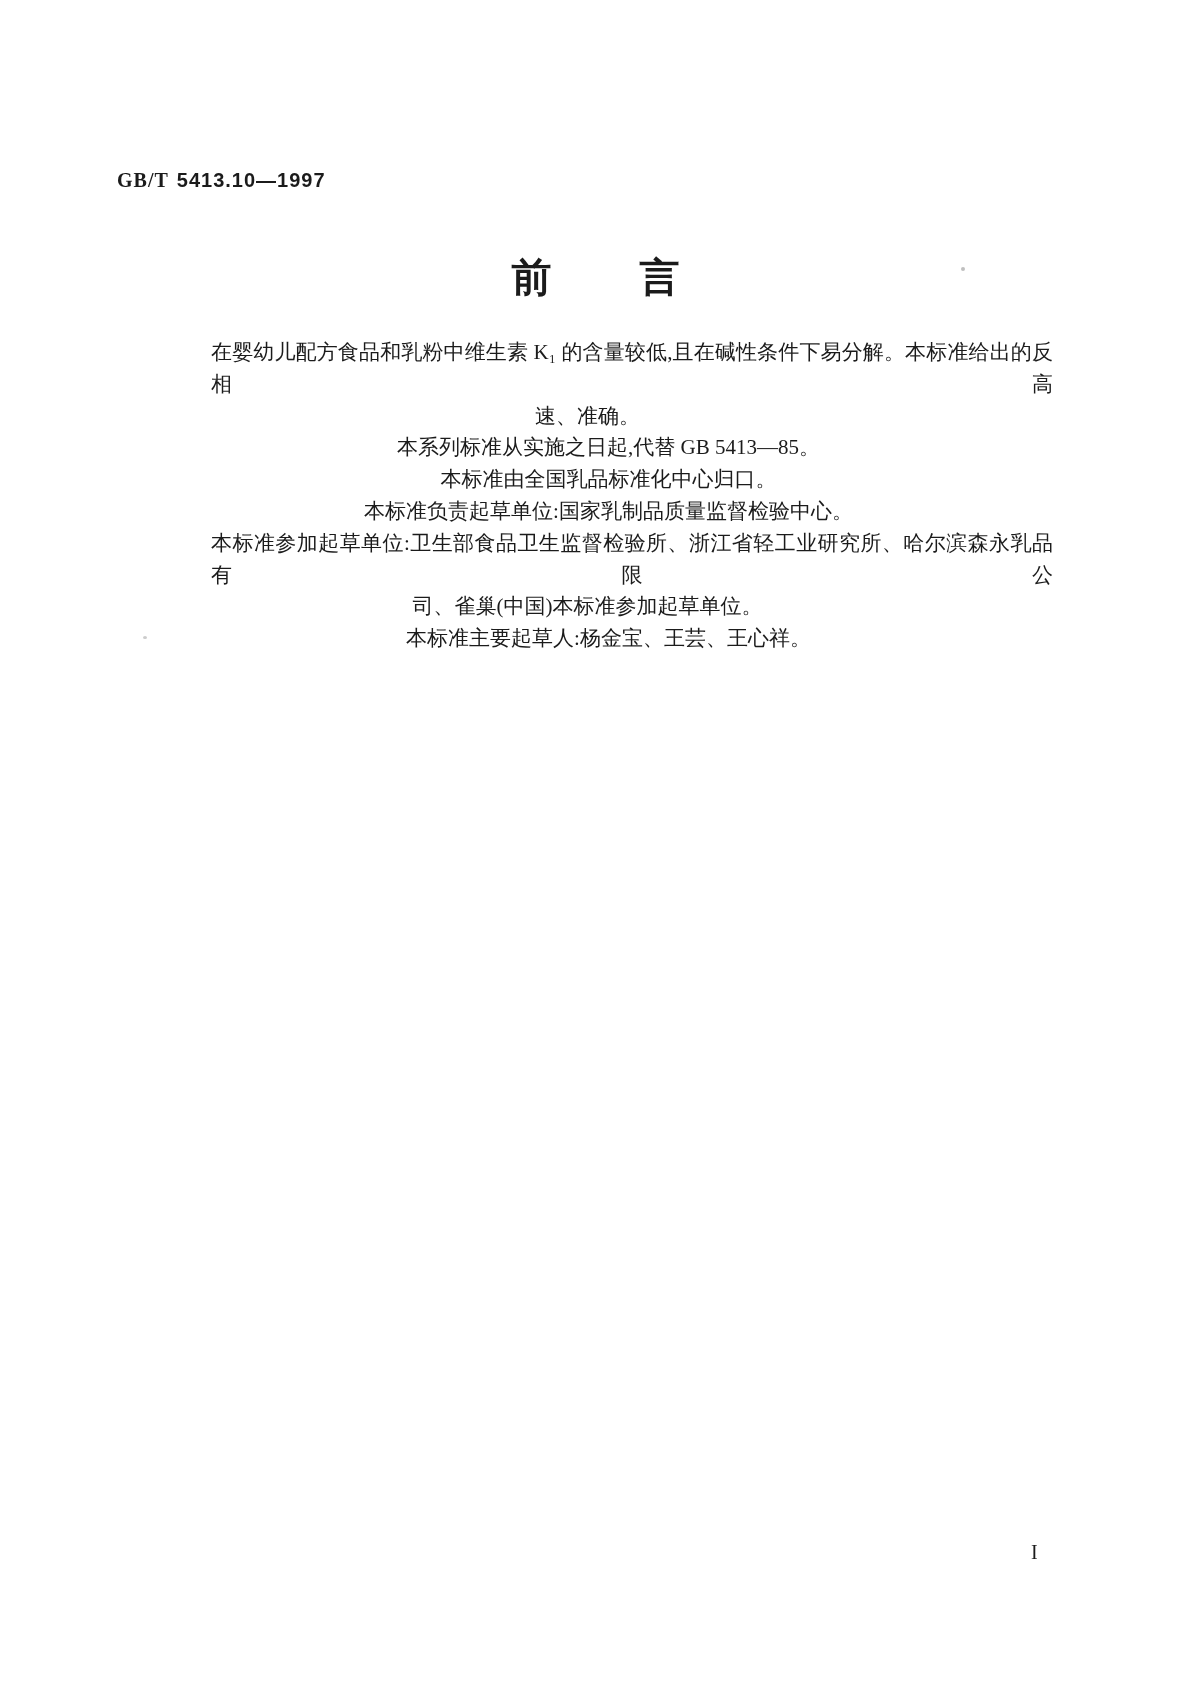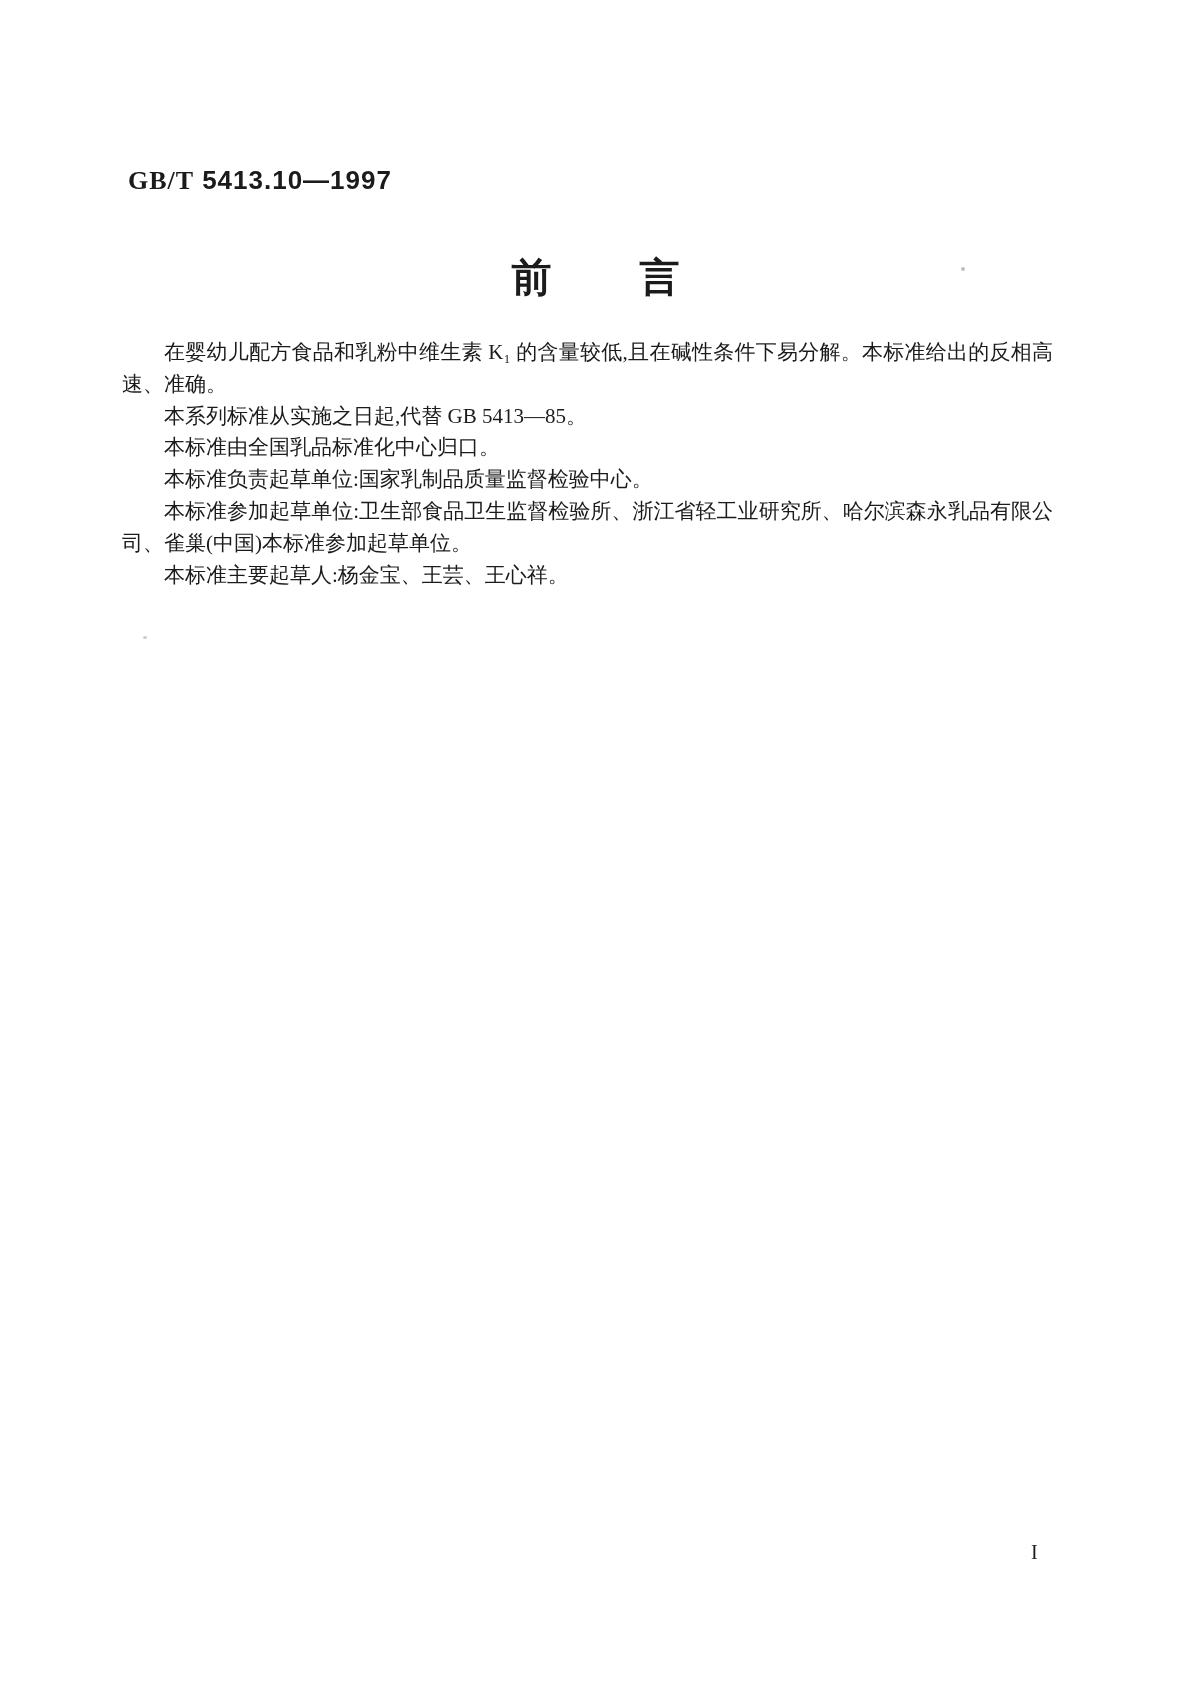--- a/index.html
+++ b/index.html
@@ -18,23 +18,23 @@
   .page {
     position: absolute;
     left: 0; top: 0;
     width: 1191px;
     height: 1684px;
     background: #ffffff;
   }
   
   .header {
     position: absolute;
-    left: 128px;
+    left: 117px;
     top: 166px;
-    font-size: 26px;
+    font-size: 20px;
     font-weight: 700;
     line-height: 28px;
     white-space: nowrap;
   }
   .header .code-prefix {
     font-family: "Liberation Serif", "DejaVu Serif", serif;
     letter-spacing: 1px;
   }
   .header .code-number {
     font-family: "Liberation Sans", "DejaVu Sans", sans-serif;
@@ -58,27 +58,28 @@
   .foreword {
     position: absolute;
     left: 122px;
     top: 337px;
     width: 931px;
     font-size: 21px;
     line-height: 31.8px;
   }
   .foreword .line {
     min-height: 31.8px;
-    text-align: left;
+    text-align: center;
     white-space: nowrap;
   }
   .foreword .line.fill {
     white-space: normal;
     text-align: justify;
     text-align-last: justify;
+    margin-left: 47px;
   }
   .foreword .line.indent {
     padding-left: 42px;
   }
   
   .page-number {
     position: absolute;
     left: 1031px;
     top: 1540px;
     font-size: 20px;

